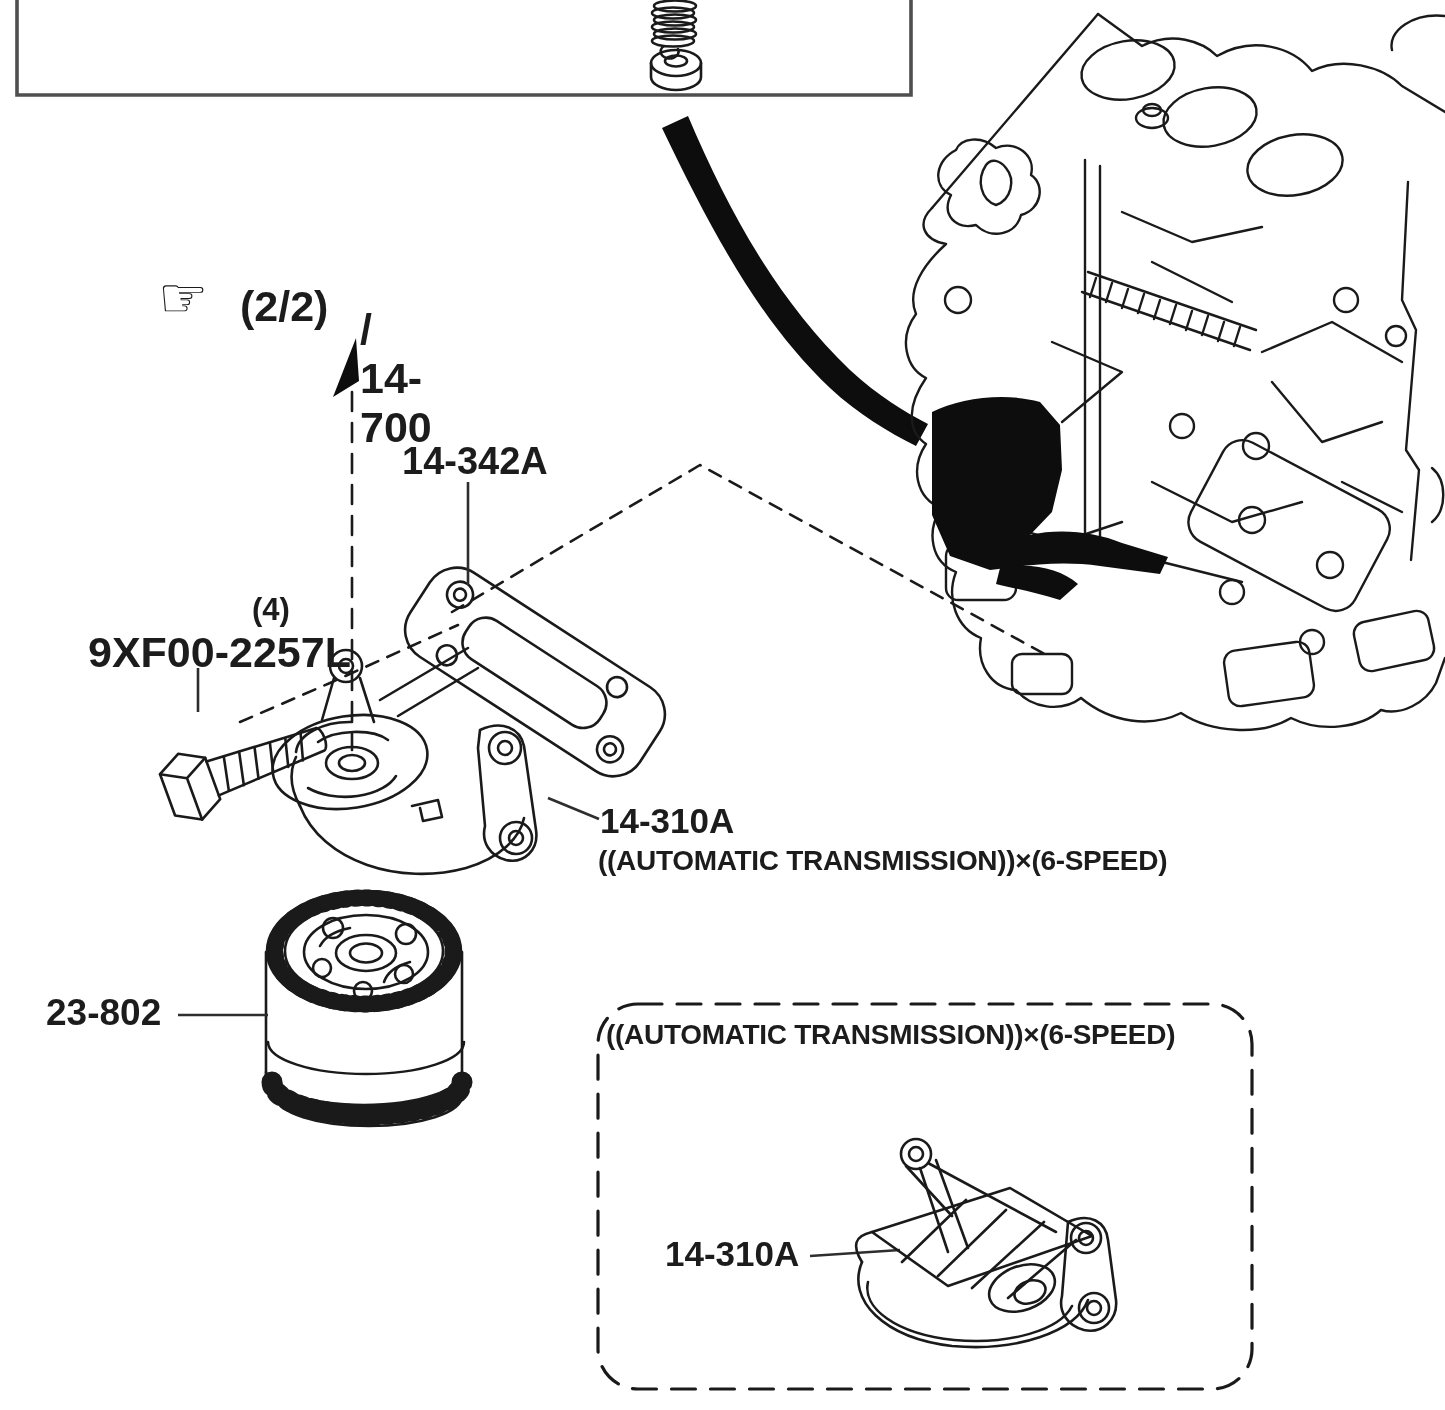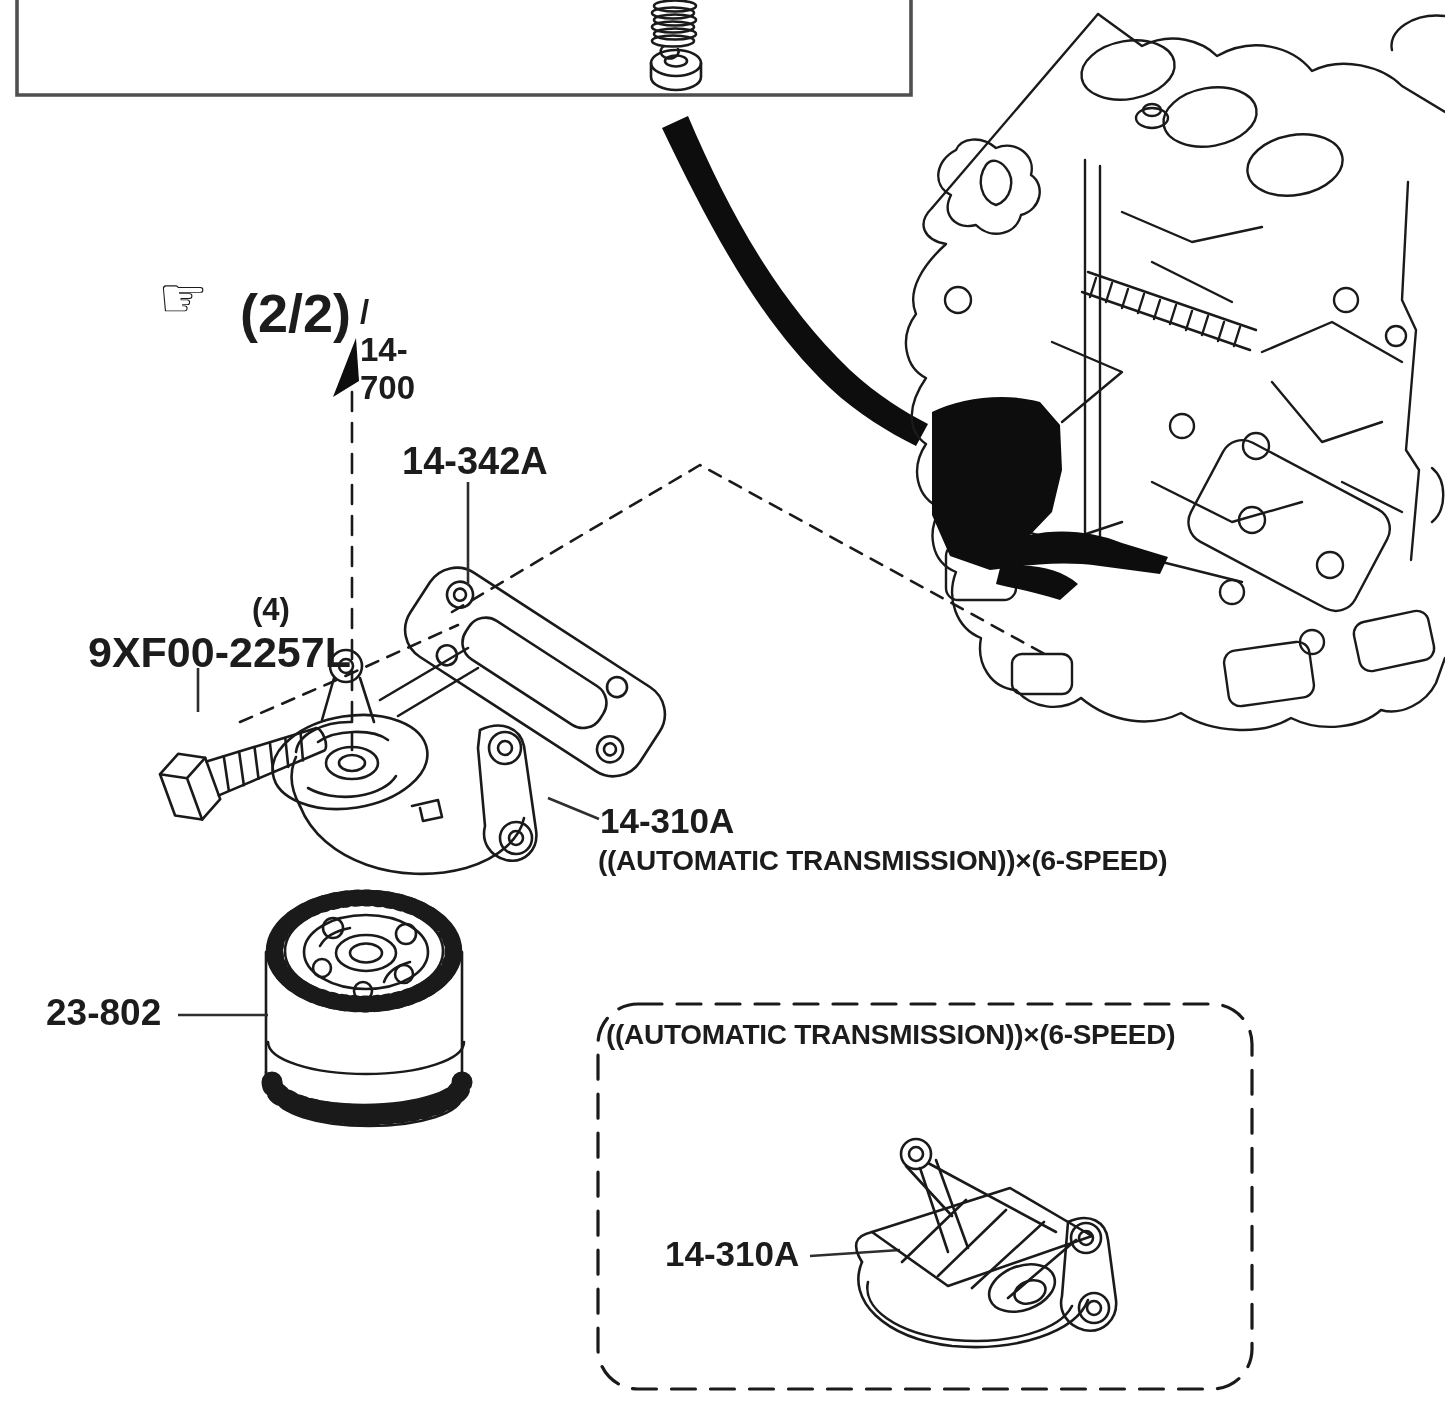--- a/index.html
+++ b/index.html
@@ -22,22 +22,22 @@
   .lbl-bolt{left:88px;top:628px;font-size:43px;}
   .lbl-bracket{left:600px;top:801px;font-size:35px;}
   .lbl-filter{left:46px;top:992px;font-size:37px;}
   .lbl-bracket-alt{left:665px;top:1234px;font-size:35px;}
   .app{position:absolute;font-weight:700;font-size:28px;letter-spacing:-0.3px;white-space:nowrap;}
   .app div{height:46px;line-height:46px;}
   .app-main{left:598px;top:838px;}
   .app-alt{left:606px;top:1012px;}
   .pageref{position:absolute;left:0;top:0;}
   .hand{position:absolute;left:158px;top:270px;font-size:56px;line-height:56px;}
-  .pagenum{position:absolute;left:240px;top:282px;font-size:54px;font-weight:700;text-align:center;}
-  .pagesec{position:absolute;left:360px;top:293px;font-size:33px;font-weight:700;}
+  .pagenum{position:absolute;left:240px;top:282px;font-size:43px;font-weight:700;text-align:center;}
+  .pagesec{position:absolute;left:360px;top:305px;font-size:43px;font-weight:700;}
 </style>
 </head>
 <body>
 
 <div class="sheet">
 
   <svg width="1445" height="1410" viewBox="0 0 1445 1410">
 
     <path class="frame" d="M17,0 L17,95 L911,95 L911,0"></path>
 

